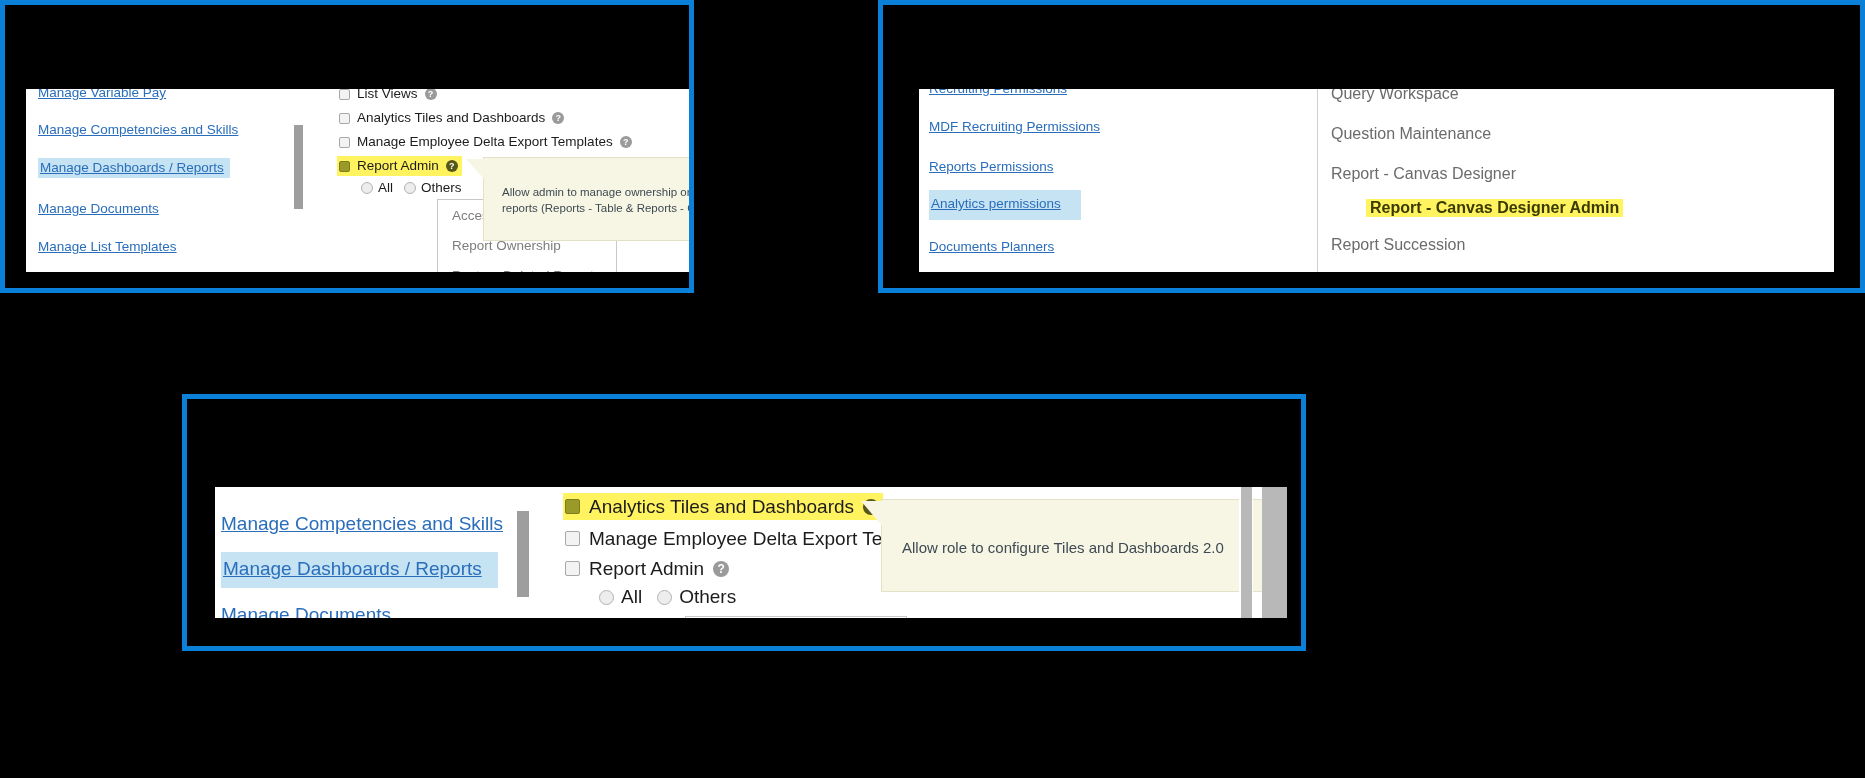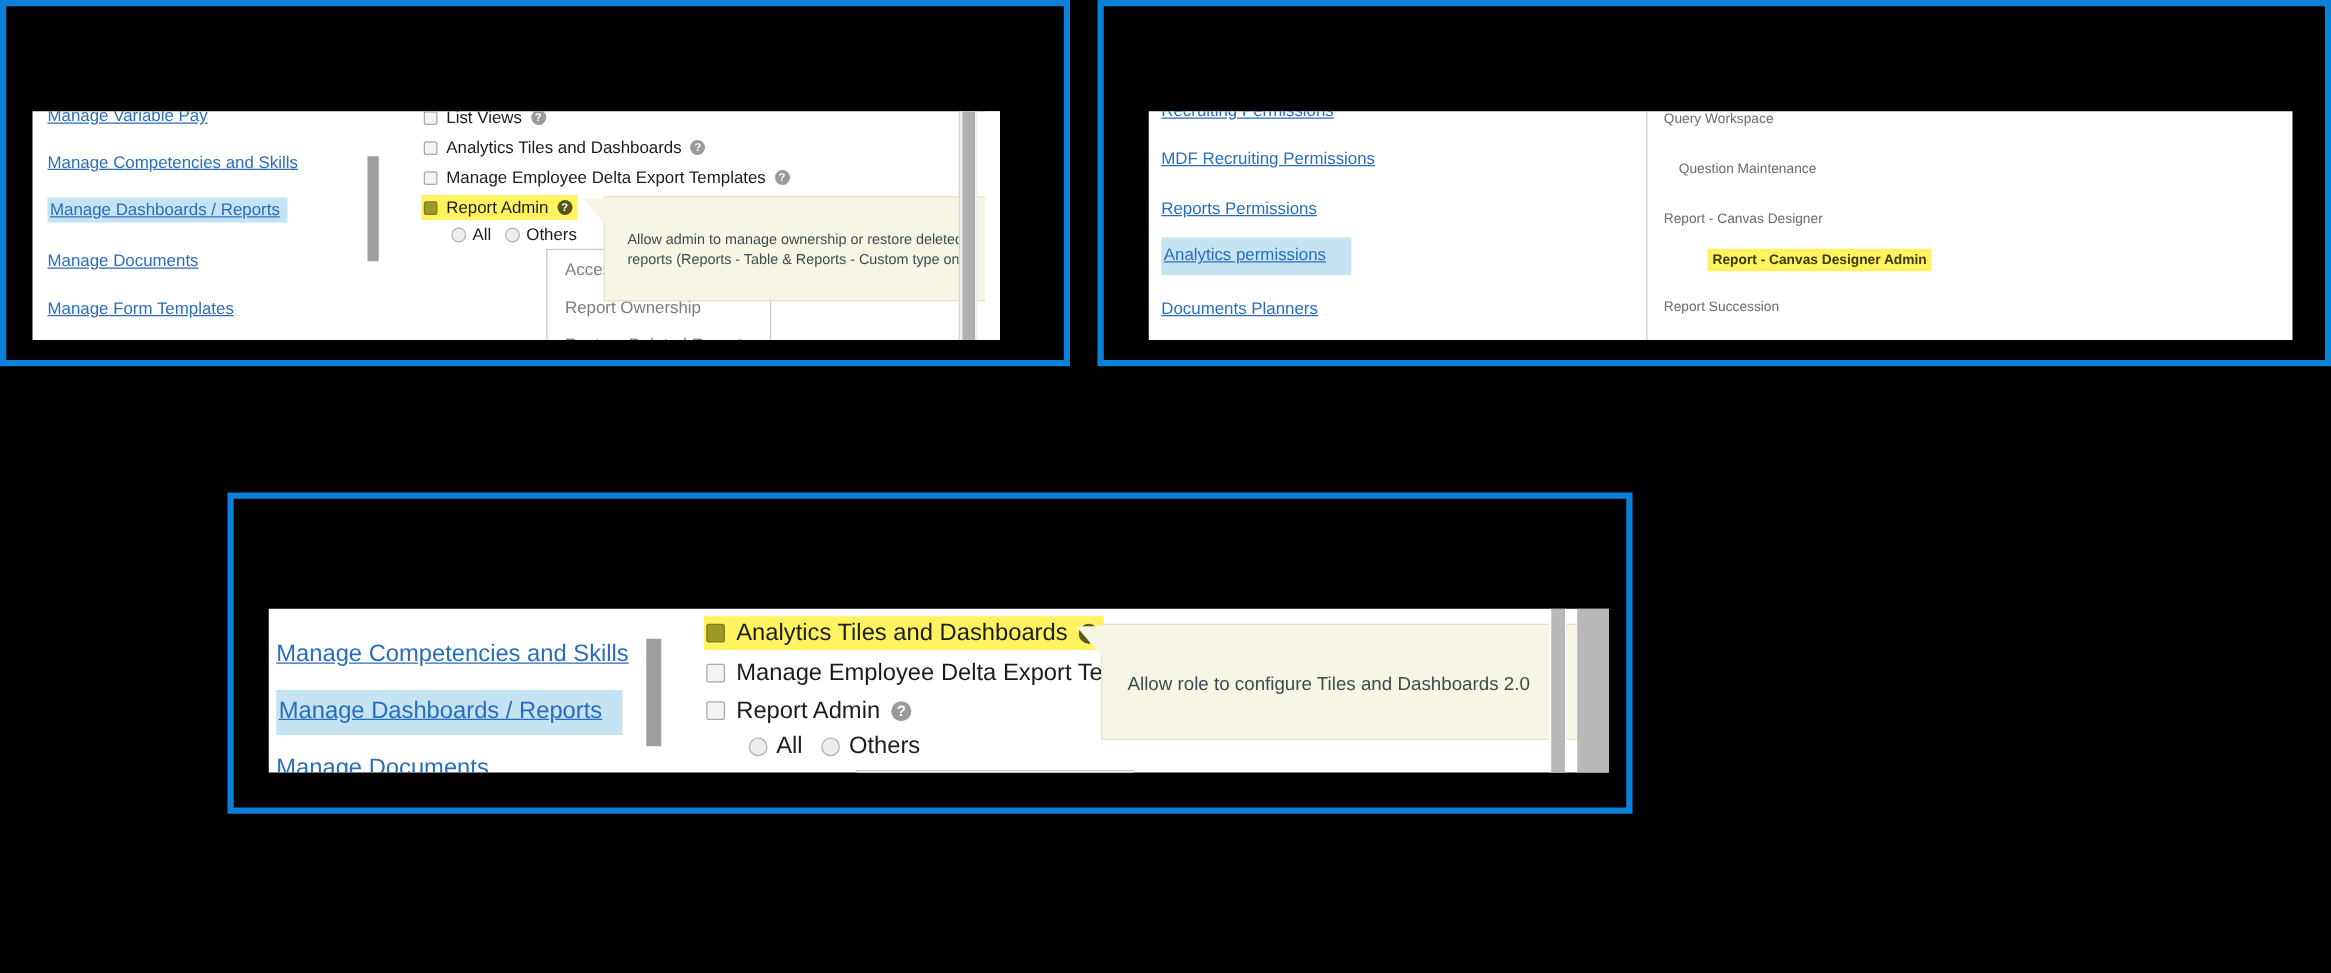--- a/index.html
+++ b/index.html
@@ -21,21 +21,21 @@
   }
 
   
   .panel {
     position: absolute;
     box-sizing: border-box;
     border: 5px solid #0a80d8;
     background: #000000;
     overflow: hidden;
   }
-  #panel-top-left   { left: 0px;   top: 0px;   width: 856px;  height: 293px; }
+  #panel-top-left   { left: 0px;   top: 0px;   width: 694px;  height: 293px; }
   #panel-top-right  { left: 878px; top: 0px;   width: 987px;  height: 293px; }
   #panel-bottom     { left: 182px; top: 394px; width: 1124px; height: 257px; }
 
   
   .shot {
     position: absolute;
     background: #ffffff;
     overflow: hidden;
   }
 
@@ -137,21 +137,21 @@
     font-size: 13.5px;
   }
   #shot-tr .col-left { position: absolute; left: 10px; top: 0; width: 390px; }
   #shot-tr .col-div {
     position: absolute; left: 398px; top: 0px; width: 1px; height: 183px;
     background: #cfcfcf;
   }
   #shot-tr .col-right { position: absolute; left: 412px; top: 0; width: 400px; }
   .plainitem {
     color: #6b6b6b;
-    font-size: 11px;
+    font-size: 16px;
     line-height: 16px;
     white-space: nowrap;
     display: inline-block;
   }
   .plainitem.hl {
     background: #fff45f;
     color: #3a3a00;
     font-weight: bold;
     padding: 1px 4px;
   }
@@ -207,21 +207,21 @@
         <div class="navrow" style="top:31px;">
           <span class="navlink">Manage Competencies and Skills</span>
         </div>
         <div class="navrow sel" style="top:69px;">
           <span class="navlink">Manage Dashboards / Reports</span>
         </div>
         <div class="navrow" style="top:110px;">
           <span class="navlink">Manage Documents</span>
         </div>
         <div class="navrow" style="top:148px;">
-          <span class="navlink">Manage Form Templates</span>
+          <span class="navlink">Manage List Templates</span>
         </div>
       </div>
 
       <div class="vdivider"></div>
 
       <div class="rightcol">
         <div class="cbrow" style="position:absolute; left:8px; top:-4px;">
           <span class="cbox"></span>
           <span>List Views</span>
           <span class="helpicon">?</span>
@@ -292,21 +292,21 @@
           <span class="navlink">Documents Planners</span>
         </div>
       </div>
 
       <div class="col-div"></div>
 
       <div class="col-right">
         <div style="position:absolute; left:0px; top:-3px;">
           <span class="plainitem">Query Workspace</span>
         </div>
-        <div style="position:absolute; left:12px; top:37px;">
+        <div style="position:absolute; left:0px; top:37px;">
           <span class="plainitem">Question Maintenance</span>
         </div>
         <div style="position:absolute; left:0px; top:77px;">
           <span class="plainitem">Report - Canvas Designer</span>
         </div>
         <div style="position:absolute; left:-2px; top:110px;margin-left:37px;">
           <span class="plainitem hl">Report - Canvas Designer Admin</span>
         </div>
         <div style="position:absolute; left:0px; top:148px;">
           <span class="plainitem">Report Succession</span>

